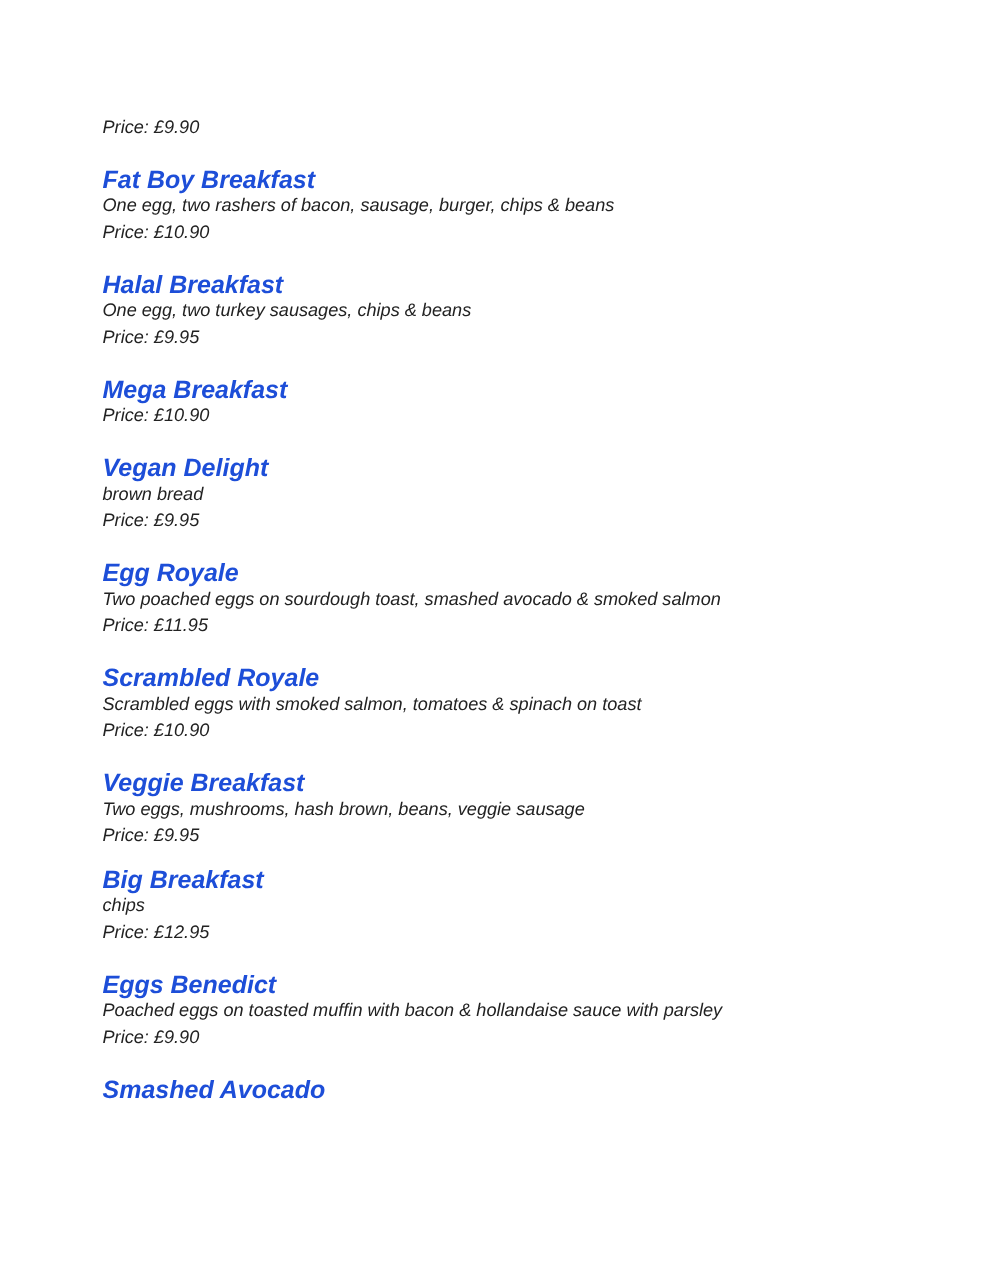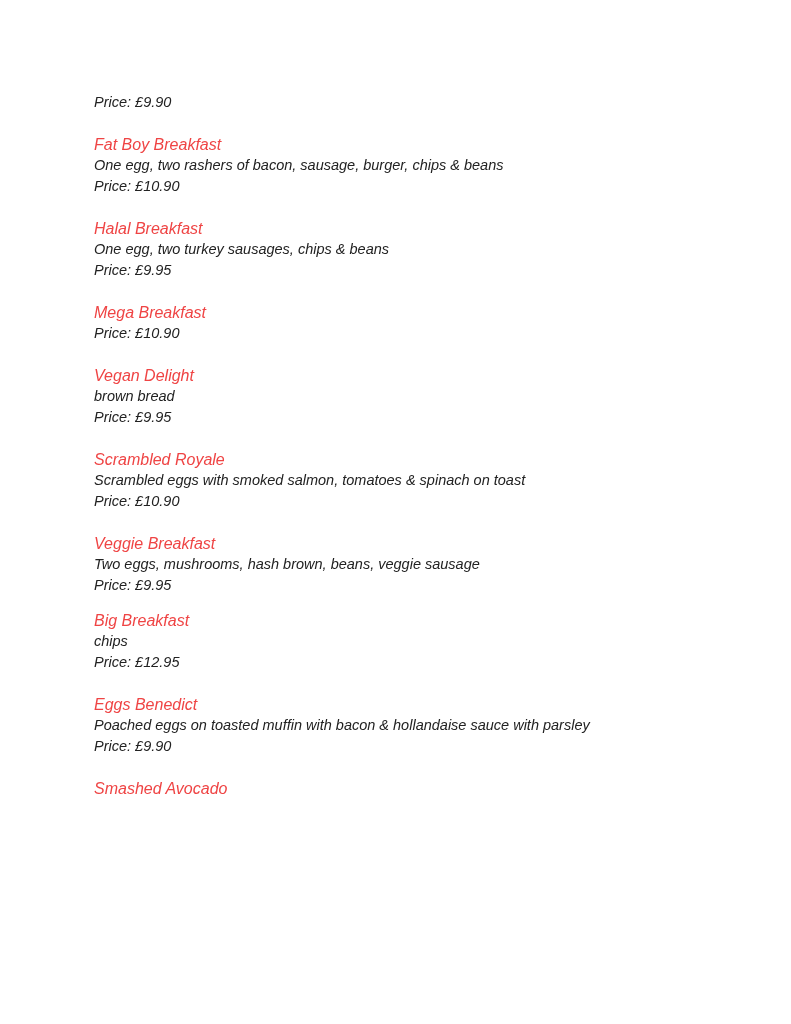--- a/index.html
+++ b/index.html
@@ -1,23 +1,23 @@
 <!DOCTYPE html>
 <html><head>
 <meta charset="utf-8">
 <style>
   html, body { margin: 0; padding: 0; background: #ffffff; }
   body { width: 791px; height: 1024px; position: relative; overflow: hidden; }
   .page {
-    position: absolute; left: 94px; top: 92px; width: 620px;
+    position: absolute; left: 82px; top: 92px; width: 620px;
     font-family: "Liberation Sans", sans-serif;
     color: #111111;
   }
   .line { height: 21px; line-height: 21px; white-space: nowrap; }
-  .title { font-weight: normal; font-style: italic; font-size: 16px; color: #ef4444; }
+  .title { font-weight: bold; font-style: italic; font-size: 20px; color: #1d4ed8; }
   .text { font-style: italic; font-size: 14.5px; color: #222222; }
   .item { margin-bottom: 21px; }
   .item.tight { margin-bottom: 14px; }
 </style>
 </head>
 <body>
 
 <div class="page">
 
   <div class="item">
@@ -40,20 +40,25 @@
     <div class="line title">Mega Breakfast</div>
     <div class="line text">Price: £10.90</div>
   </div>
 
   <div class="item">
     <div class="line title">Vegan Delight</div>
     <div class="line text">brown bread</div>
     <div class="line text">Price: £9.95</div>
   </div>
 
+  <div class="item">
+    <div class="line title">Egg Royale</div>
+    <div class="line text">Two poached eggs on sourdough toast, smashed avocado &amp; smoked salmon</div>
+    <div class="line text">Price: £11.95</div>
+  </div>
 
   <div class="item">
     <div class="line title">Scrambled Royale</div>
     <div class="line text">Scrambled eggs with smoked salmon, tomatoes &amp; spinach on toast</div>
     <div class="line text">Price: £10.90</div>
   </div>
 
   <div class="item tight">
     <div class="line title">Veggie Breakfast</div>
     <div class="line text">Two eggs, mushrooms, hash brown, beans, veggie sausage</div>

